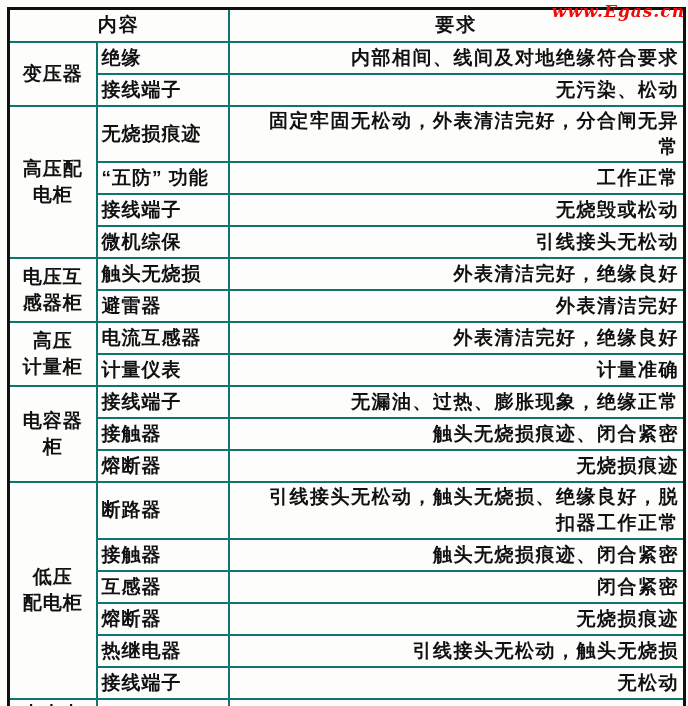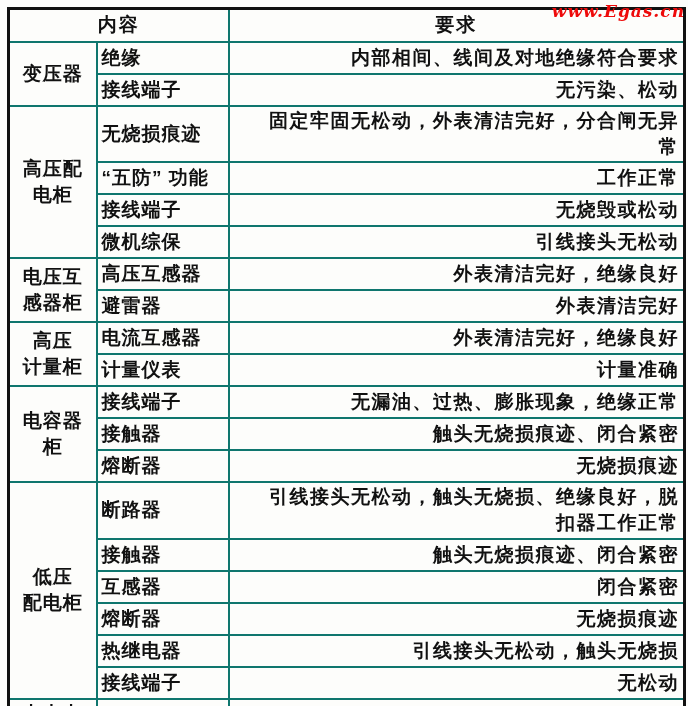--- a/index.html
+++ b/index.html
@@ -106,21 +106,21 @@
       <td class="req">无烧毁或松动</td>
     </tr>
     <tr class="r">
       <td class="item">微机综保</td>
       <td class="req">引线接头无松动</td>
     </tr>
 
     <tr class="r">
       <td class="cat" rowspan="2">电压互
 感器柜</td>
-      <td class="item">高压互感器</td>
+      <td class="item">触头无烧损</td>
       <td class="req">外表清洁完好，绝缘良好</td>
     </tr>
     <tr class="r">
       <td class="item">避雷器</td>
       <td class="req">外表清洁完好</td>
     </tr>
 
     <tr class="r">
       <td class="cat" rowspan="2">高压
 计量柜</td>

